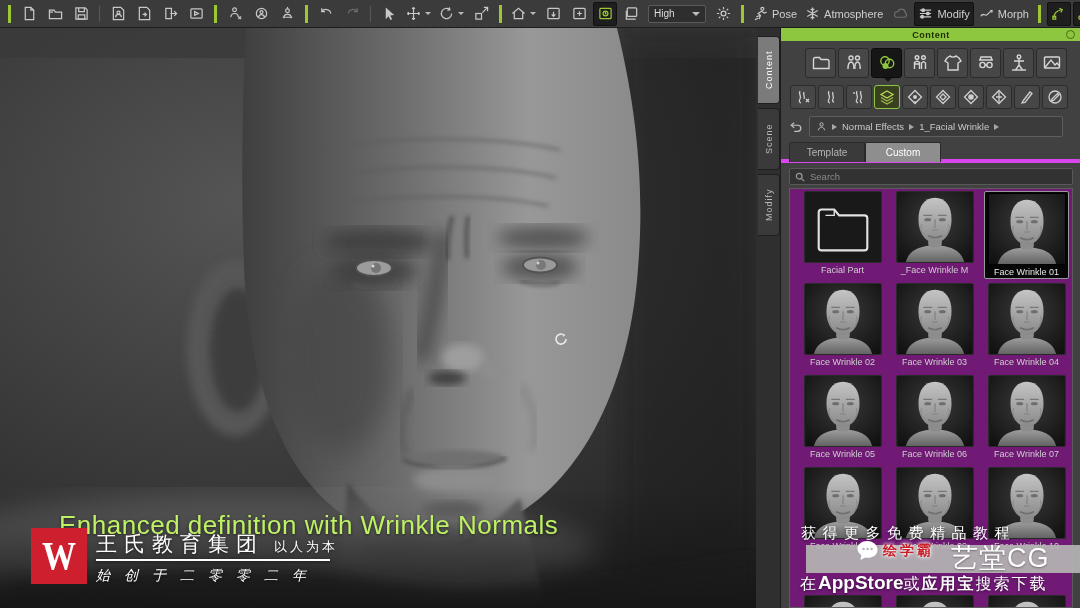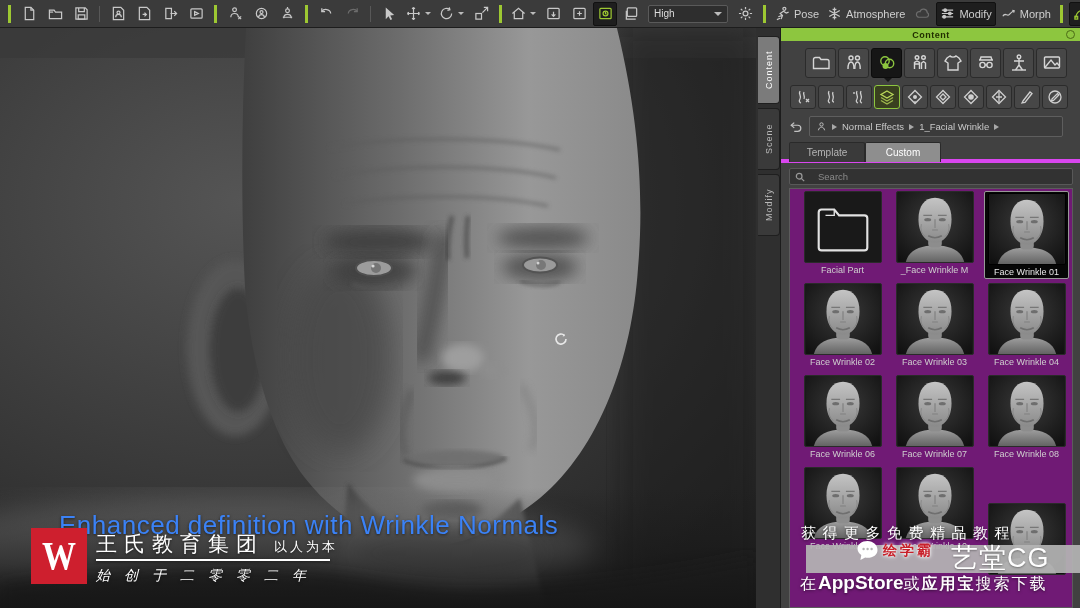--- a/index.html
+++ b/index.html
@@ -11,21 +11,21 @@
              border-bottom:1px solid #1d1d1d; display:flex; align-items:center; padding:0 4px; gap:2px; }
   .gsep { width:3px; height:18px; background:#9dc832; margin:0 4px; flex:none; }
   .vdiv { width:1px; height:16px; background:#585858; margin:0 4px; flex:none; }
   .tbtn { height:24px; min-width:24px; display:flex; align-items:center; justify-content:center;
           gap:4px; border-radius:2px; color:#cfcfcf; font-size:11px; flex:none; padding:0 3px; }
   .tbtn svg { width:15px; height:15px; stroke:#c8c8c8; fill:none; stroke-width:1.3; flex:none; }
   .tbtn.dim { opacity:.35; }
   .tbtn.dark { background:#1e1e1e; border:1px solid #111; }
   .tbtn.greenic svg { stroke:#9dc832; }
   .tbtn.filled svg { fill:#c8c8c8; stroke:none; }
-  .qselect { height:18px; width:80px; background:#2e2e2e; border:1px solid #5a5a5a; border-radius:2px;
+  .qselect { height:18px; width:58px; background:#2e2e2e; border:1px solid #5a5a5a; border-radius:2px;
              color:#ddd; font-size:10px; display:flex; align-items:center; padding:0 5px; gap:4px; flex:none; margin:0 3px;justify-content:flex-end;}
   .qselect .car { margin-left:auto; width:0; height:0; border-left:4px solid transparent; border-right:4px solid transparent; border-top:4px solid #bbb; }
   .car-dn { width:0;height:0;border-left:3px solid transparent;border-right:3px solid transparent;border-top:3px solid #bbb; }
 
   
   .viewport { position:absolute; left:0; top:28px; width:756px; height:580px; background:#2e2e2e; }
   .viewport svg { display:block; }
 
   
   .sidetabs { position:absolute; left:756px; top:28px; width:24px; height:580px; background:#2f2f2f; }
@@ -66,38 +66,38 @@
   .tabsrow { position:absolute; left:0; top:114px; width:352px; height:21px; border-bottom:4px solid #d946ef; }
   .ptab { position:absolute; top:0; height:20px; width:76px; display:flex; align-items:center; justify-content:center;
           font-size:10px; color:#b5b5b5; background:#3a3a3a; border:1px solid #2a2a2a; border-bottom:none; border-radius:2px 2px 0 0;}
   .ptab.active { background:#8e8e8e; color:#fff; }
   .smiley { position:absolute; right:7px; top:3px; width:14px; height:14px; }
   .smiley svg { width:14px; height:14px; stroke:#9a9a9a; fill:none; stroke-width:1.2; }
 
   .searchrow { position:absolute; left:8px; top:140px; width:284px; height:17px; background:#323232;
                border:1px solid #585858; border-radius:2px; display:flex; align-items:center; padding:0 5px; gap:5px;}
   .searchrow svg { width:10px; height:10px; stroke:#999; fill:none; stroke-width:1.5; flex:none;}
-  .searchrow input { background:transparent; border:none; outline:none; color:#bbb; font-size:9.5px; width:100%; font-family:"Liberation Sans",sans-serif;margin-left:8px;}
+  .searchrow input { background:transparent; border:none; outline:none; color:#bbb; font-size:9.5px; width:100%; font-family:"Liberation Sans",sans-serif;}
   .searchrow input::placeholder { color:#8a8a8a; }
 
   .gridbox { position:absolute; left:8px; top:160px; width:284px; height:420px; border:1px solid #5c5c5c;
              background:#701a75; overflow:hidden; padding:2px 0 0 10px; display:flex; flex-wrap:wrap; align-content:flex-start; }
   .cell { width:85px; height:88px; margin:0 7px 4px 0; display:flex; flex-direction:column; align-items:center; }
   .cell:nth-child(3n) { margin-right:0; }
   .cell .thumb { width:78px; height:72px; background:#191919; border:1px solid #2a2a2a; border-radius:2px; overflow:hidden;}
   .cell .thumb svg { width:100%; height:100%; display:block;}
   .cell .clabel { margin-top:2px; font-size:9px; color:#cfcfcf; white-space:nowrap; }
   .cell.sel { background:#060606; border:1px solid #989898; border-radius:2px; padding-top:1px; }
   .cell.sel .thumb { border-color:#000; }
   .cell.sel .clabel { color:#e8e8e8; }
   .rowgap { margin-top:36px !important; }
 
   
   .ov { position:absolute; color:#fff; text-shadow:0 1px 3px rgba(0,0,0,.55); white-space:nowrap; }
-  .caption { left:59px; top:510px; font-size:26px; color:#3b82f6; letter-spacing:.5px; }
+  .caption { left:59px; top:510px; font-size:26px; color:#bef264; letter-spacing:.5px; }
   .logo { position:absolute; left:31px; top:528px; width:56px; height:56px; background:#ce1f2e;
           display:flex; align-items:center; justify-content:center; }
   .logo span { color:#fff; font-size:34px; font-weight:bold; transform:scaleY(1.15); font-family:"Liberation Serif",serif; }
   .company { left:96px; top:530px; font-size:21px; letter-spacing:7px; }
   .motto { font-size:13px; letter-spacing:3px; margin-left:10px; }
   .brandline { position:absolute; left:96px; top:559px; width:234px; height:2px; background:#fff; box-shadow:0 1px 3px rgba(0,0,0,.5); }
   .slogan { left:96px; top:567px; font-size:14px; letter-spacing:14px;font-style:italic; }
 
   .promo1 { left:801px; top:524px; font-size:15px; letter-spacing:6.5px; }
   .promobar { position:absolute; left:806px; top:545px; width:274px; height:28px; background:rgba(180,180,180,.92); }
@@ -662,20 +662,28 @@
             </svg>
           </div>
         <div class="clabel">Face Wrinkle 04</div>
       </div>
       <div class="cell">
         <div class="thumb">
             <svg viewBox="0 0 76 72">
               <use href="#s-head"></use>
             </svg>
           </div>
+        <div class="clabel">Face Wrinkle 05</div>
+      </div>
+      <div class="cell">
+        <div class="thumb">
+            <svg viewBox="0 0 76 72">
+              <use href="#s-head"></use>
+            </svg>
+          </div>
         <div class="clabel">Face Wrinkle 06</div>
       </div>
       <div class="cell">
         <div class="thumb">
             <svg viewBox="0 0 76 72">
               <use href="#s-head"></use>
             </svg>
           </div>
         <div class="clabel">Face Wrinkle 07</div>
       </div>

